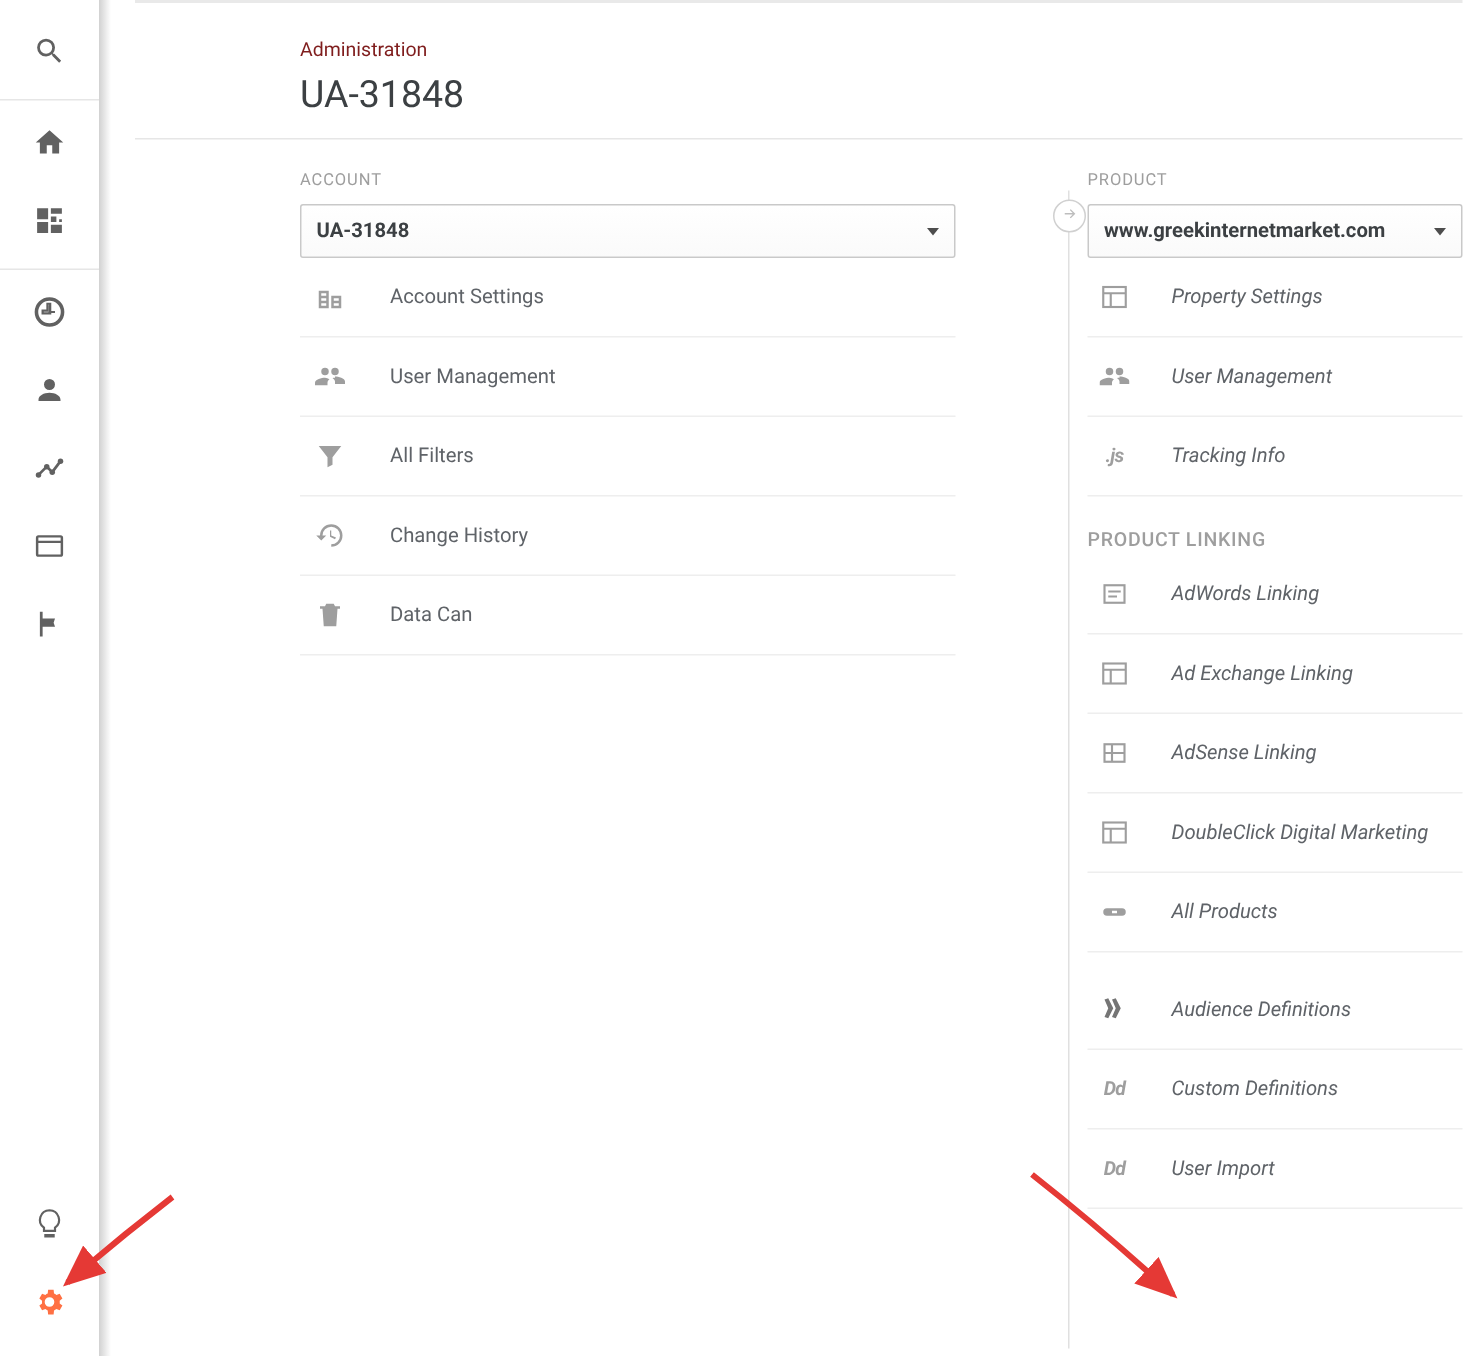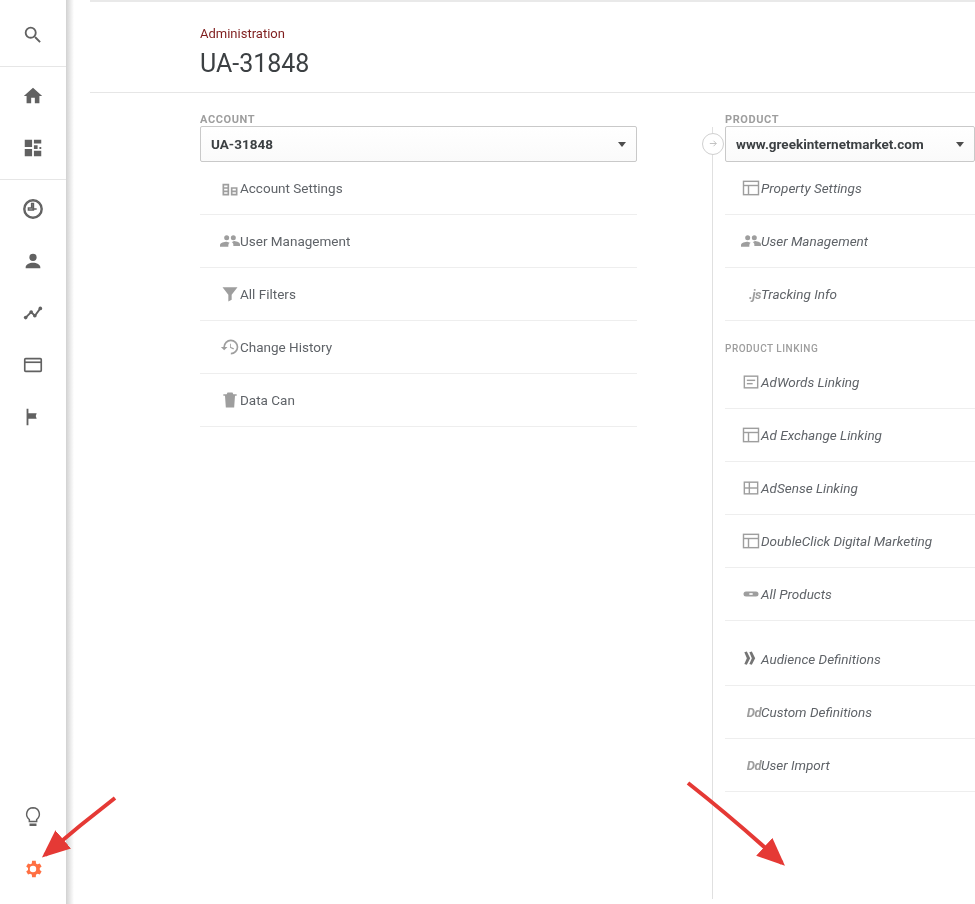--- a/index.html
+++ b/index.html
@@ -79,21 +79,22 @@
   .col {
     min-width: 0;
   }
   .col.account { width: 465px; padding-right: 28px; }
   .col.property { flex: 1; padding-left: 60px; }
 
   .col-label {
     font-size: 11px;
     letter-spacing: 0.6px;
     color: #9e9e9e;
-    font-weight: 700;
+    font-weight: 400;
+    margin-bottom: 10px;
   }
 
   .dropdown {
     height: 36px;
     border: 1px solid #c9c9c9;
     background: linear-gradient(#fff,#fafafa);
     border-radius: 2px;
     display: flex;
     align-items: center;
     padding: 0 10px;
@@ -111,32 +112,33 @@
     border-top: 5px solid #4d4d4d;
   }
 
   .setting-row {
     display: flex;
     align-items: center;
     height: 53px;
     border-bottom: 1px solid #eeeeee;
     cursor: pointer;
     color: #5f6368;
+    gap: 20px;
   }
   .setting-row:first-of-type { margin-top: 10px; }
   .setting-row .icon {
     width: 40px;
-    display: flex; justify-content: flex-end; align-items: center;
+    display: flex; justify-content: center; align-items: center;
   }
   .setting-row .icon svg { width: 20px; height: 20px; fill: #9e9e9e; }
   .setting-row .icon .txticon { font-size: 13px; font-weight: 700; color: #9e9e9e; letter-spacing: -0.5px; }
   .setting-row .label { font-size: 13.5px; color: #5f6368; }
 
   .section-hdr {
-    font-size: 10px;
+    font-size: 13px;
     letter-spacing: 0.5px;
     color: #9e9e9e;
     font-weight: 500;
     padding: 22px 0 2px 0;
   }
   .col.property .setting-row { padding-left: 0; font-style: italic; }
   .col.property .setting-row .icon { width: 36px; }
 
   
   .vdivider {

